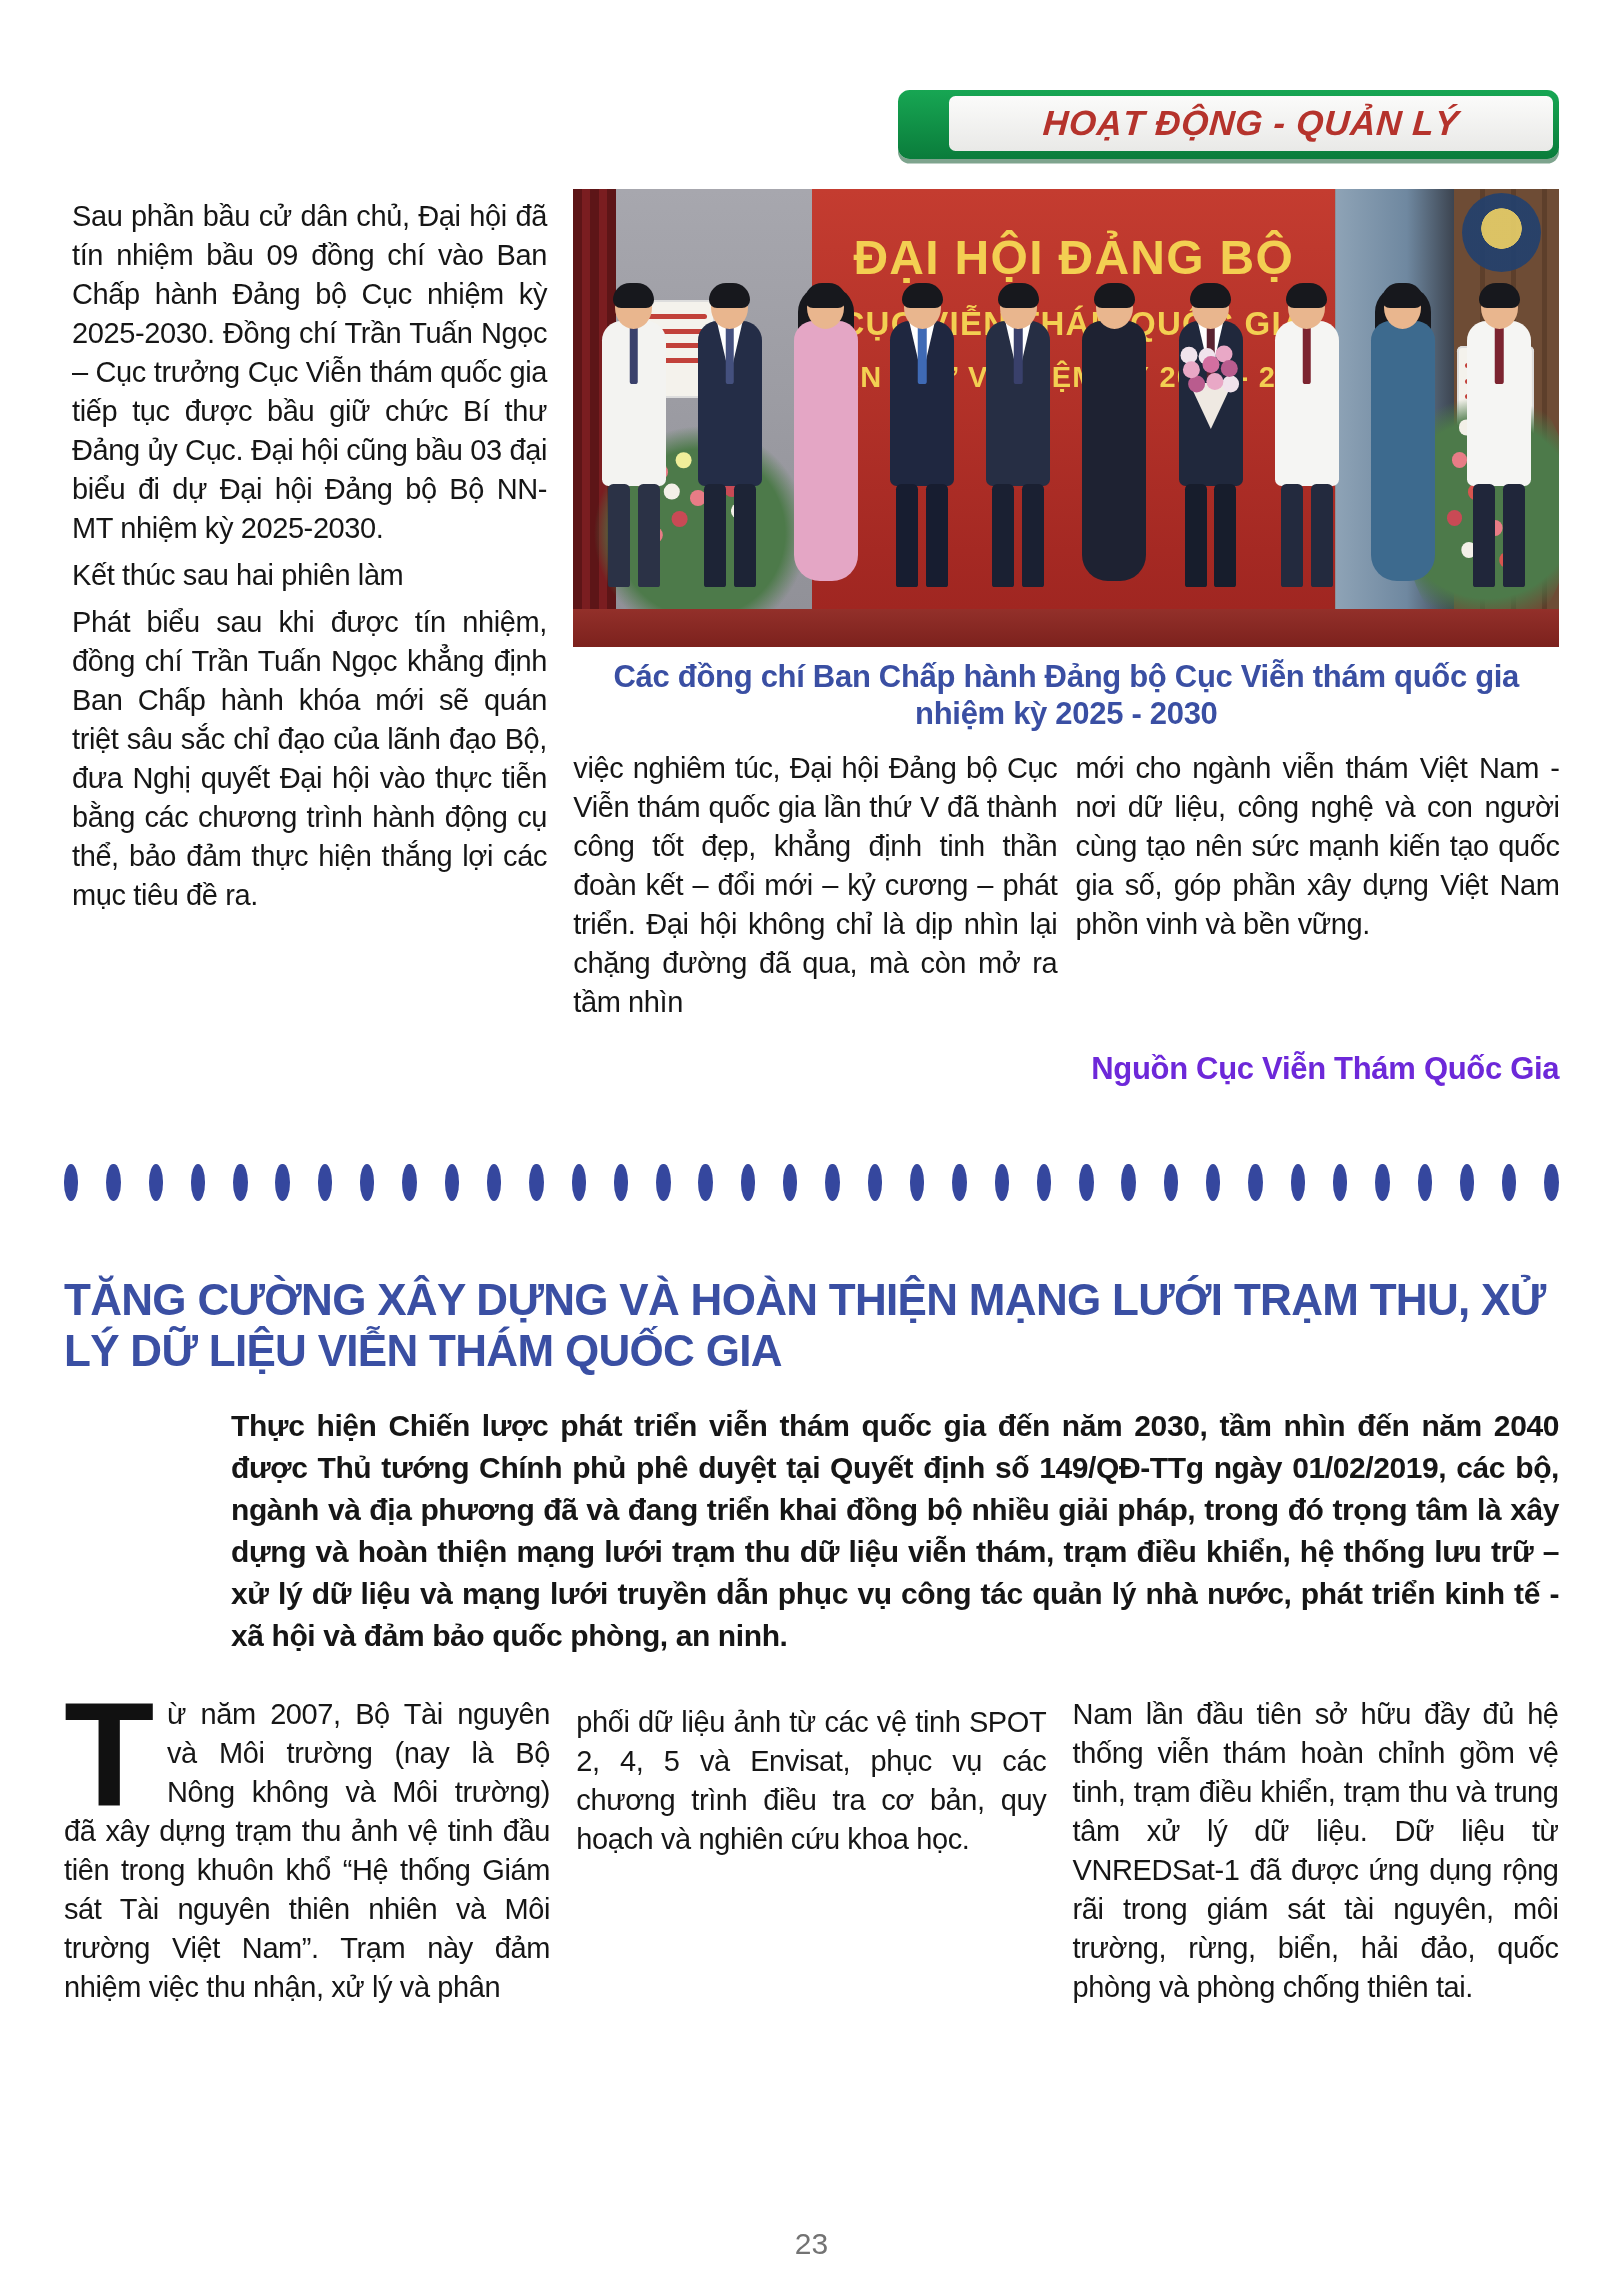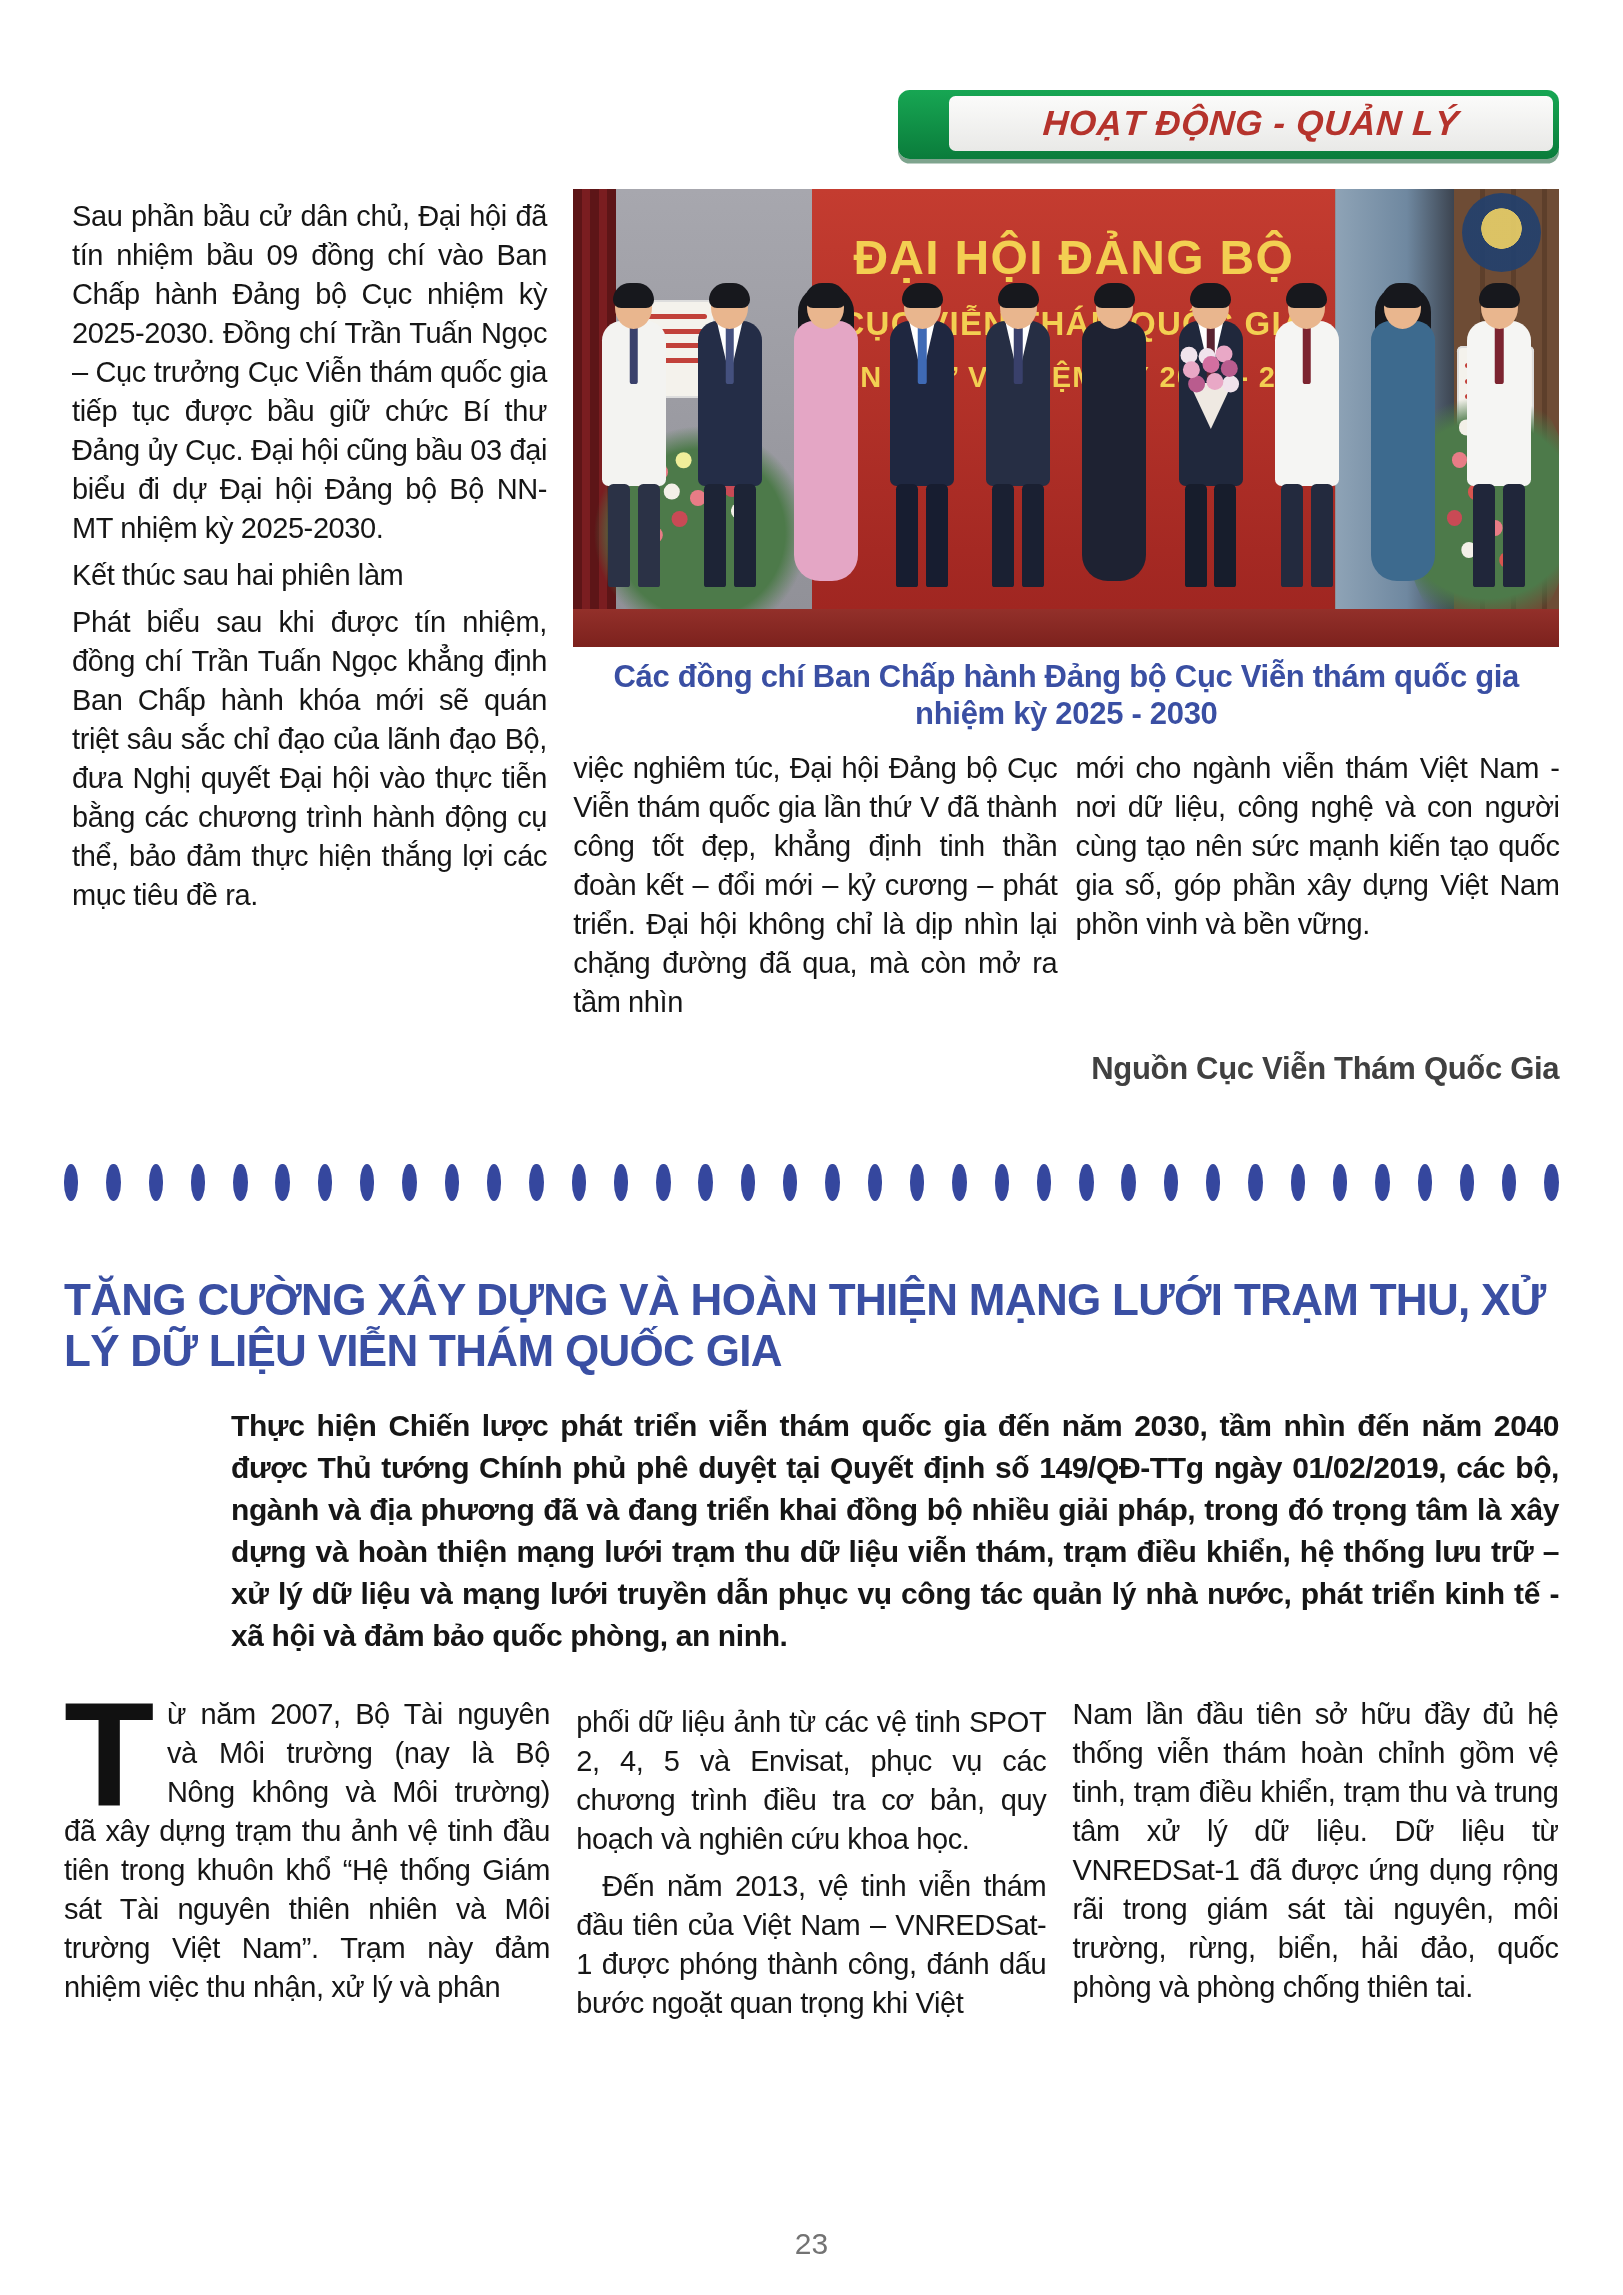--- a/index.html
+++ b/index.html
@@ -84,21 +84,21 @@
   .p-bouquet .bq{position:absolute;left:31px;top:6.5px;width:17px;height:17px;border-radius:50%;background:#d36fa0;
      box-shadow:-19.6px 5.2px 0 #e9a8c6,18.3px 3.9px 0 #b95c8e,-3.9px -7.9px 0 #f0e3ec,13px -10.5px 0 #e9a8c6,
        -22px -9.2px 0 #f0e3ec,3.9px 17px 0 #e9a8c6,-14.4px 19.6px 0 #b95c8e,19.6px 19.6px 0 #f0e3ec;}
   .p-bouquet .bq-paper{position:absolute;left:18.3px;top:34px;width:43px;height:46px;background:#efe9e2;
      clip-path:polygon(0 0,100% 0,50% 100%);}
 
   
   .caption{margin-top:10.5px;text-align:center;font-weight:bold;font-size:31px;line-height:37px;
         color:#3a4fa3;letter-spacing:-0.3px;}
   .two-col{display:grid;grid-template-columns:484px 484px;column-gap:18.3px;margin-top:17px;}
-  .source{margin-top:29px;text-align:right;font-weight:bold;font-size:31px;color:#404040;letter-spacing:-0.3px;}
+  .source{margin-top:29px;text-align:right;font-weight:bold;font-size:31px;color:#6d28d9;letter-spacing:-0.3px;}
 
   
   .dots{margin-top:77px;display:flex;justify-content:space-between;}
   .dots span{width:14.4px;height:37px;border-radius:50%;background:#35479e;}
 
   
   .a2-title{margin-top:73px;font-weight:bold;font-size:44px;line-height:51px;color:#3a4fa3;
         letter-spacing:-0.7px;width:1498px;}
   .a2-intro{margin-top:29px;padding-left:167px;font-weight:bold;font-size:30px;line-height:42px;
         text-align:justify;letter-spacing:-0.4px;}
@@ -327,20 +327,19 @@
   <div class="a2-title">TĂNG CƯỜNG XÂY DỰNG VÀ HOÀN THIỆN MẠNG LƯỚI TRẠM THU, XỬ LÝ DỮ LIỆU VIỄN THÁM QUỐC GIA</div>
 
   <div class="a2-intro">Thực hiện Chiến lược phát triển viễn thám quốc gia đến năm 2030, tầm nhìn đến năm 2040 được Thủ tướng Chính phủ phê duyệt tại Quyết định số 149/QĐ-TTg ngày 01/02/2019, các bộ, ngành và địa phương đã và đang triển khai đồng bộ nhiều giải pháp, trong đó trọng tâm là xây dựng và hoàn thiện mạng lưới trạm thu dữ liệu viễn thám, trạm điều khiển, hệ thống lưu trữ – xử lý dữ liệu và mạng lưới truyền dẫn phục vụ công tác quản lý nhà nước, phát triển kinh tế - xã hội và đảm bảo quốc phòng, an ninh.</div>
 
   <div class="three-col">
     <div class="bodytext">
       <span class="dropcap">T</span><span>ừ năm 2007, Bộ Tài nguyên và Môi trường (nay là Bộ Nông không và Môi trường) đã xây dựng trạm thu ảnh vệ tinh đầu tiên trong khuôn khổ “Hệ thống Giám sát Tài nguyên thiên nhiên và Môi trường Việt Nam”. Trạm này đảm nhiệm việc thu nhận, xử lý và phân</span>
     </div>
     <div class="bodytext">
       <p class="pgap">phối dữ liệu ảnh từ các vệ tinh SPOT 2, 4, 5 và Envisat, phục vụ các chương trình điều tra cơ bản, quy hoạch và nghiên cứu khoa học.</p>
-      <p class="pgap" style="text-indent:26px">Đến năm 2013, vệ tinh viễn thám đầu tiên của Việt Nam – VNREDSat-1 được phóng thành công, đánh dấu bước ngoặt quan trọng khi Việt</p>
     </div>
     <div class="bodytext">Nam lần đầu tiên sở hữu đầy đủ hệ thống viễn thám hoàn chỉnh gồm vệ tinh, trạm điều khiển, trạm thu và trung tâm xử lý dữ liệu. Dữ liệu từ VNREDSat-1 đã được ứng dụng rộng rãi trong giám sát tài nguyên, môi trường, rừng, biển, hải đảo, quốc phòng và phòng chống thiên tai.</div>
   </div>
 
   <div class="pagenum">23</div>
 </div>
 
 
 </body></html>

